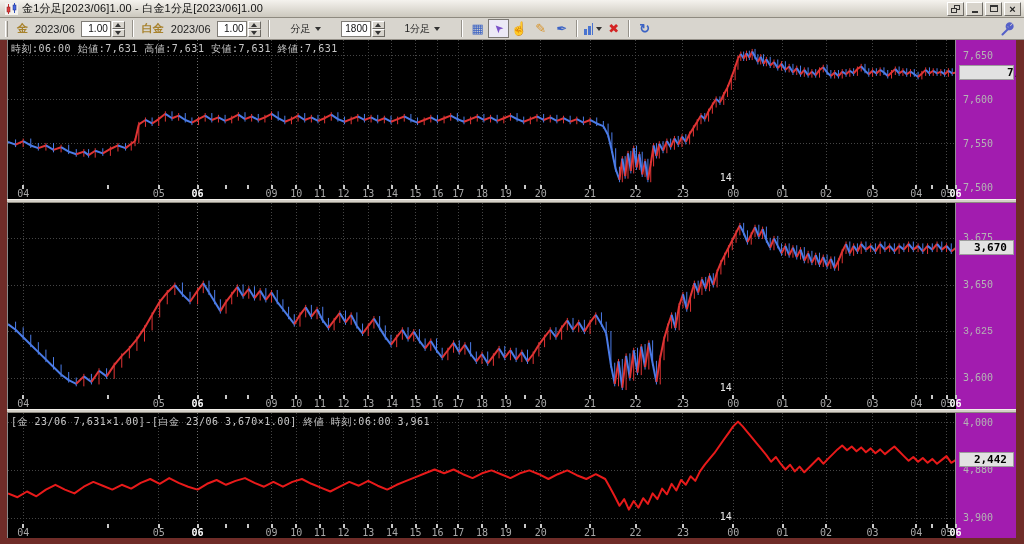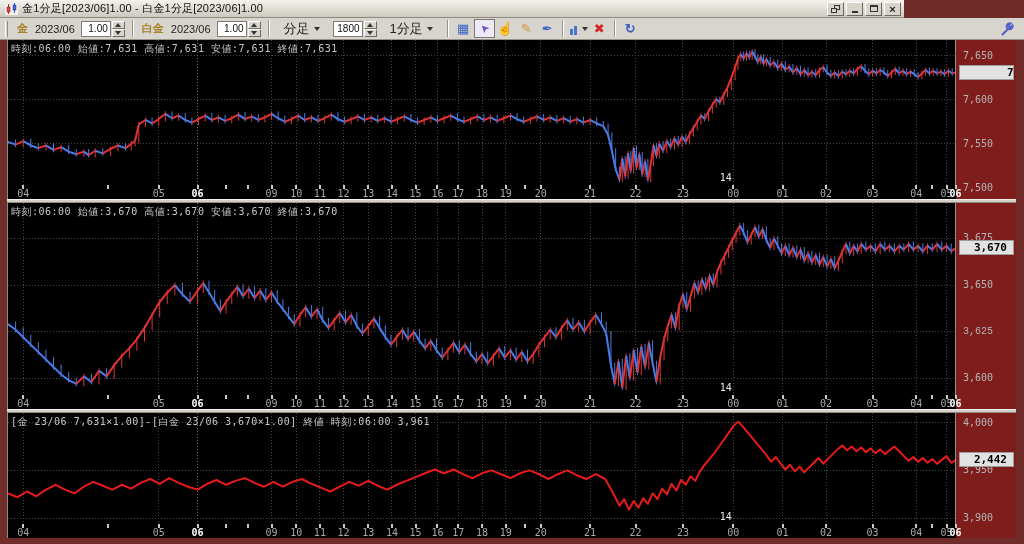--- a/index.html
+++ b/index.html
@@ -1,21 +1,21 @@
 <!DOCTYPE html>
 <html><head>
 <meta charset="utf-8">
 <style>
   * { margin:0; padding:0; box-sizing:border-box; }
   html,body { width:1024px; height:544px; overflow:hidden; }
   body { font-family:"Liberation Sans", sans-serif; background:#6f2c28; }
   .window { position:relative; width:1024px; height:544px; background:#6f2c28; }
 
   
-  .titlebar { position:absolute; top:0; left:0; width:904px; height:18px;
+  .titlebar { position:absolute; top:0; left:0; width:1024px; height:18px;
     background:linear-gradient(#f5f3ee,#ccc8be); border-bottom:1px solid #8e8a80;
     display:flex; align-items:center; padding:0 3px; }
   .app-icon { width:13px; height:12px; margin:0 4px 0 2px; flex:0 0 auto; }
   .title-text { font-size:11px; color:#111; white-space:nowrap; letter-spacing:0.2px; }
   .win-buttons { margin-left:auto; display:flex; gap:2px; }
   .wbtn { width:17px; height:14px; background:#d8d4cc; border:1px solid;
     border-color:#ffffff #6d6a64 #6d6a64 #ffffff; display:flex; align-items:center;
     justify-content:center; font-size:10px; line-height:10px; color:#222; cursor:default; position:relative; }
   .ic-float { position:relative; width:9px; height:8px; }
   .ic-float i { position:absolute; width:6px; height:5px; border:1px solid #333; background:#d8d4cc; display:block; }
@@ -33,42 +33,42 @@
   .tb-text { font-size:11px; color:#222; margin:0 3px; }
   .spinner { display:flex; align-items:stretch; height:16px; margin:0 3px; }
   .spin-value { width:30px; background:#fff; border:1px solid #7f7c76; font-size:10px;
     color:#111; text-align:right; padding:1px 2px; line-height:12px; }
   .spin-btns { width:13px; display:flex; flex-direction:column; margin-left:1px; }
   .spin-btns i { flex:1; background:#d8d5ce; border:1px solid; border-color:#fff #6d6a64 #6d6a64 #fff;
     display:flex; align-items:center; justify-content:center; }
   .spin-btns i:after { content:""; border:3px solid transparent; display:block; }
   .spin-btns i.up:after { border-bottom:4px solid #333; margin-top:-3px; }
   .spin-btns i.dn:after { border-top:4px solid #333; margin-bottom:-3px; }
-  .dropdown { display:flex; align-items:center; height:18px; padding:0 5px; margin:0 4px;
-    font-size:13px; color:#222; border:1px solid transparent; }
+  .dropdown { display:flex; align-items:center; height:18px; padding:0 5px; margin:0 11px;
+    font-size:10px; color:#222; border:1px solid transparent; }
   .dda { width:0; height:0; border:3px solid transparent; border-top:4px solid #333; margin-left:4px; margin-top:3px; }
   .sep { width:2px; height:17px; border-left:1px solid #96928a; border-right:1px solid #fff; margin:0 4px; }
   .tbtn { width:21px; height:19px; border:1px solid transparent; background:transparent;
     display:flex; align-items:center; justify-content:center; position:relative; }
   .tbtn.pressed { border-color:#7d7a74; background:#eceaf6; }
   .glyph { font-size:13px; line-height:13px; }
   .c-blue { color:#3c63c4; } .c-purple { color:#7a52c8; } .c-orange { color:#d8942c; } .c-red { color:#d42424; }
   .rot-nw { display:inline-block; transform:rotate(-135deg); font-size:11px; }
   .bars-ic { width:13px; height:13px;
     background:linear-gradient(#4a74d0,#4a74d0) 1px 7px / 3px 6px no-repeat,
                linear-gradient(#4a74d0,#4a74d0) 5px 4px / 3px 9px no-repeat,
                linear-gradient(#4a74d0,#4a74d0) 9px 1px / 3px 12px no-repeat; }
   .toolbar-right { margin-left:auto; margin-right:6px; display:flex; align-items:center; }
 
   
   .chart-region { position:absolute; top:40px; left:7px; width:1009px; height:498px; background:#000; }
   .panel { position:relative; width:1009px; background:#000; border-left:1px solid #8a8a8a; overflow:hidden; }
   .panel svg.plot { position:absolute; left:0; top:0; display:block; }
   .yaxis { position:absolute; top:0; right:0; width:61px; height:100%;
-    border-left:1px solid #909090; background:#7f1d1d; }
+    border-left:1px solid #909090; background:#a21caf; }
   .ylab { position:absolute; left:7px; font-size:10px; color:#b4b4b4;
     font-family:"DejaVu Sans Mono","DejaVu Sans",monospace; white-space:nowrap; }
   .ptag { position:absolute; right:2px; width:55px; height:15px; background:#e2e2e2;
     border:1px solid #9c9c9c; color:#000; font-weight:bold; font-size:11px; line-height:13px;
     text-align:right; padding-right:6px; font-family:"DejaVu Sans Mono","DejaVu Sans",monospace; z-index:5; }
   .xstrip { position:absolute; left:0; bottom:0; width:948px; height:14px; background:#000; }
   .xtick { position:absolute; top:0; width:2px; height:4px; background:#c8c8c8; }
   .xlab { position:absolute; top:3px; width:22px; margin-left:-11px; text-align:center;
     font-size:10px; color:#a8a8a8; font-family:"DejaVu Sans Mono","DejaVu Sans",monospace; white-space:nowrap; }
   .xlab.xb { color:#ffffff; font-weight:bold; }
@@ -1119,21 +1119,20 @@
           <span class="xlab" style="left: 938.52px;">05</span>
           <span class="xtick" style="left: 946.526px;"></span>
           <span class="xlab xb" style="left: 947.526px;">06</span>
           <span class="xtick" style="left: 98.54px;"></span>
           <span class="xtick" style="left: 217.04px;"></span>
           <span class="xtick" style="left: 238.844px;"></span>
           <span class="xtick" style="left: 515.66px;"></span>
           <span class="xtick" style="left: 923.3px;"></span>
         </div>
       <div class="ptag" style="top: 36.7379px;">3,670</div>
-      <div class="info">時刻:06:00 始値:3,670 高値:3,670 安値:3,670 終値:3,670</div>
       <div class="datelbl" style="left: 711.636px; top: 179px;">14</div>
     </div>
     <div class="splitter"></div>
     <div class="panel" id="panel2" style="height:125px">
       <svg class="plot" width="948" height="111" shape-rendering="crispEdges">
           <line x1="0" y1="9.56896551724138" x2="948" y2="9.56896551724138" stroke="#454545" stroke-width="1" stroke-dasharray="1,2"></line>
           <line x1="0" y1="57.41379310344828" x2="948" y2="57.41379310344828" stroke="#454545" stroke-width="1" stroke-dasharray="1,2"></line>
           <line x1="0" y1="105.25862068965517" x2="948" y2="105.25862068965517" stroke="#454545" stroke-width="1" stroke-dasharray="1,2"></line>
           <line x1="15.168000000000001" y1="0" x2="15.168000000000001" y2="111" stroke="#454545" stroke-width="1" stroke-dasharray="1,2"></line>
           <line x1="150.732" y1="0" x2="150.732" y2="111" stroke="#454545" stroke-width="1" stroke-dasharray="1,2"></line>
@@ -1157,21 +1156,21 @@
           <line x1="774.516" y1="0" x2="774.516" y2="111" stroke="#454545" stroke-width="1" stroke-dasharray="1,2"></line>
           <line x1="818.124" y1="0" x2="818.124" y2="111" stroke="#454545" stroke-width="1" stroke-dasharray="1,2"></line>
           <line x1="864.576" y1="0" x2="864.576" y2="111" stroke="#454545" stroke-width="1" stroke-dasharray="1,2"></line>
           <line x1="908.184" y1="0" x2="908.184" y2="111" stroke="#454545" stroke-width="1" stroke-dasharray="1,2"></line>
           <line x1="938.52" y1="0" x2="938.52" y2="111" stroke="#454545" stroke-width="1" stroke-dasharray="1,2"></line>
           <line x1="947.5260000000001" y1="0" x2="947.5260000000001" y2="111" stroke="#6e6e6e" stroke-width="1" stroke-dasharray="1,2"></line>
           <polyline points="0.0,80.4 9.5,84.2 19.0,78.5 28.4,83.3 37.9,76.6 47.4,71.8 56.9,76.6 66.4,80.4 75.8,73.7 85.3,68.9 94.8,72.7 104.3,76.6 113.8,71.8 123.2,75.6 132.7,69.9 142.2,66.0 151.7,70.8 161.2,65.1 170.6,69.9 180.1,73.7 189.6,76.6 199.1,70.8 208.6,67.0 218.0,71.8 227.5,67.9 237.0,65.1 246.5,69.9 256.0,73.7 265.4,68.9 274.9,73.7 284.4,68.9 293.9,66.0 303.4,70.8 312.8,74.6 322.3,78.5 331.8,73.7 341.3,68.9 350.8,72.7 360.2,67.9 369.7,72.7 379.2,76.6 388.7,71.8 398.2,67.9 407.6,64.1 417.1,60.3 426.6,56.5 436.1,60.3 445.6,56.5 455.0,61.2 464.5,65.1 474.0,60.3 483.5,57.4 493.0,61.2 502.4,65.1 511.9,60.3 521.4,57.4 530.9,61.2 540.4,66.0 549.8,61.2 559.3,57.4 568.8,62.2 578.3,66.0 587.8,61.2 597.2,66.0 602.0,74.6 606.7,83.3 611.5,92.8 616.2,86.1 620.9,96.6 625.7,88.0 630.4,94.7 635.2,85.2 639.9,90.9 644.6,80.4 649.4,86.1 654.1,75.6 658.9,81.3 663.6,70.8 668.3,77.5 673.1,67.0 677.8,71.8 682.6,63.2 687.3,67.9 692.0,58.4 696.8,51.7 701.5,45.9 706.3,40.2 711.0,33.5 715.7,26.8 720.5,20.1 725.2,13.4 730.0,8.6 734.7,13.4 739.4,19.1 744.2,24.9 748.9,30.6 753.7,36.4 758.4,42.1 763.1,48.8 767.9,44.0 772.6,50.7 777.4,56.5 782.1,51.7 786.8,58.4 791.6,53.6 796.3,59.3 801.1,54.5 805.8,49.8 810.5,45.0 815.3,50.7 820.0,45.9 824.8,41.1 829.5,36.4 834.2,32.5 839.0,37.3 843.7,33.5 848.5,38.3 853.2,34.4 857.9,39.2 862.7,35.4 867.4,40.2 872.2,36.4 876.9,41.1 881.6,37.3 886.4,33.5 891.1,38.3 895.9,43.1 900.6,47.8 905.3,44.0 910.1,48.8 914.8,45.0 919.6,49.8 924.3,45.9 929.0,50.7 933.8,46.9 938.5,43.1 943.3,49.8 948.0,46.9" fill="none" stroke="#e81a1a" stroke-width="2" stroke-linejoin="round" shape-rendering="auto"></polyline>
         </svg>
       <div class="yaxis">
           <span class="ylab" style="top: 3.56897px;">4,000</span>
-          <span class="ylab" style="top: 51.4138px;">3,950</span>
+          <span class="ylab" style="top: 51.4138px;">4,880</span>
           <span class="ylab" style="top: 99.2586px;">3,900</span>
         </div>
       <div class="xstrip">
           <span class="xtick" style="left: 14.168px;"></span>
           <span class="xlab" style="left: 15.168px;">04</span>
           <span class="xtick" style="left: 149.732px;"></span>
           <span class="xlab" style="left: 150.732px;">05</span>
           <span class="xtick" style="left: 188.6px;"></span>
           <span class="xlab xb" style="left: 189.6px;">06</span>
           <span class="xtick" style="left: 262.544px;"></span>

